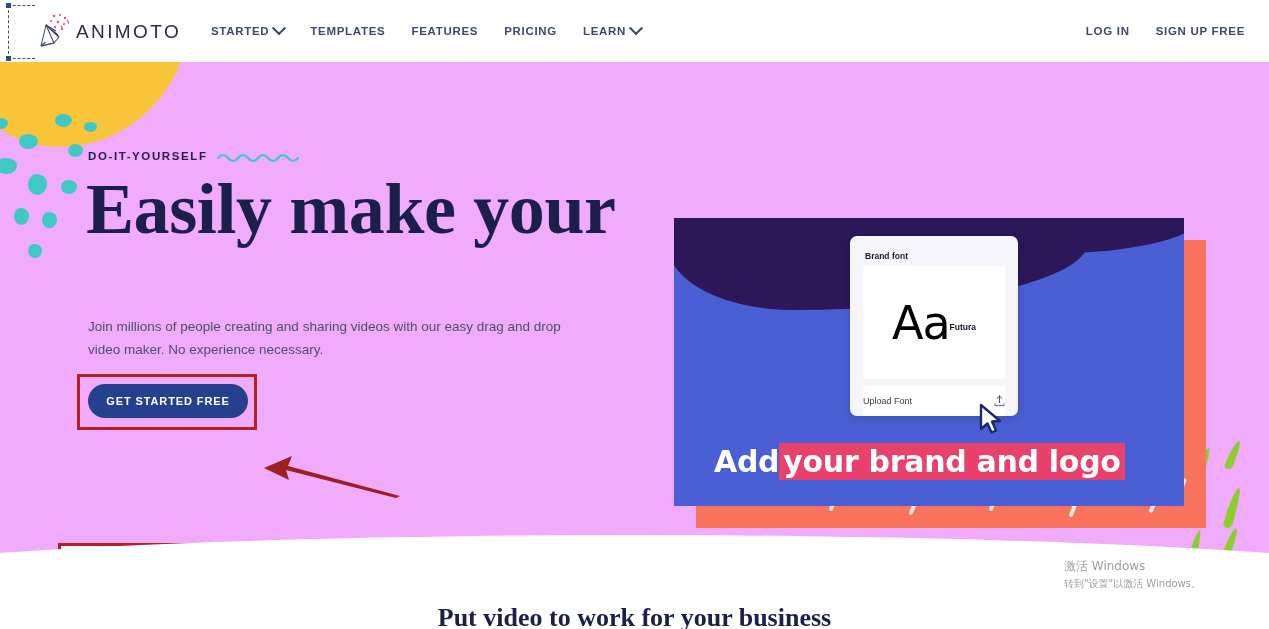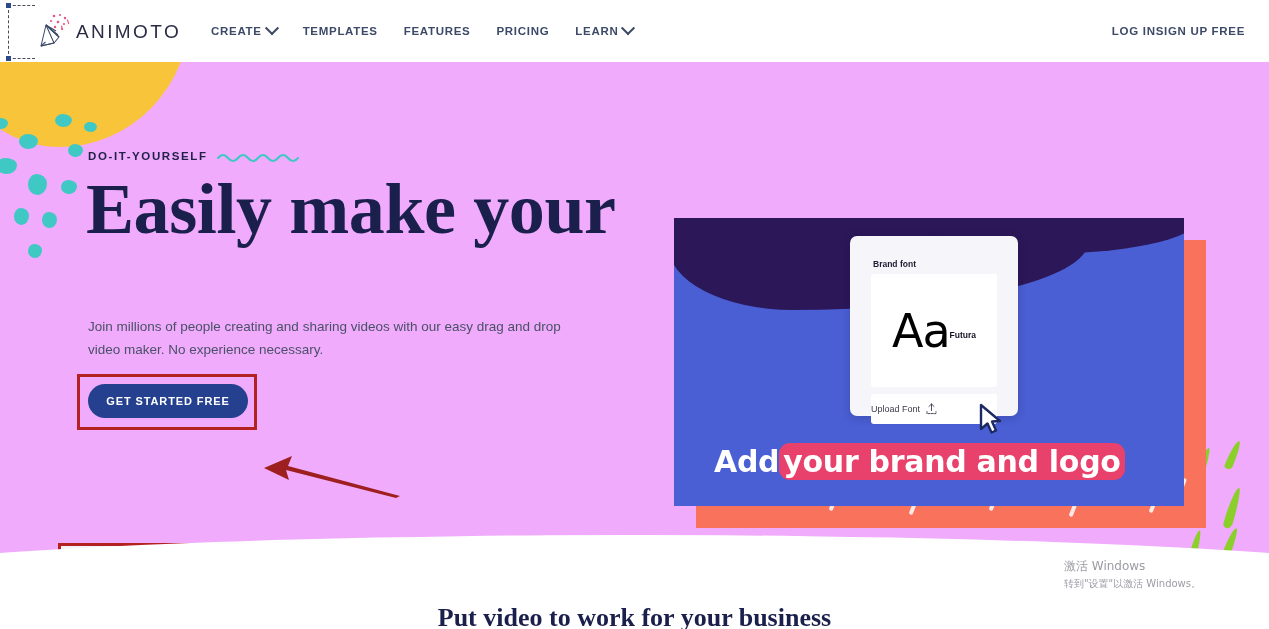--- a/index.html
+++ b/index.html
@@ -69,20 +69,21 @@
     border-right: 2px solid #3c4a68;
     border-bottom: 2px solid #3c4a68;
     transform: rotate(45deg) translate(-2px,-2px);
   }
   .auth-list {
     position: absolute;
     right: 24px; top: 0;
     height: 62px;
     display: flex;
     align-items: center;
+    gap: 26px;
   }
   .auth-item {
     font-size: 11.5px;
     font-weight: bold;
     letter-spacing: 0.7px;
     color: #3c4a68;
     cursor: pointer;
   }
 
   
@@ -221,21 +222,21 @@
     background: #2c1759;
     border-radius: 0 0 70% 50% / 0 0 100% 100%;
   }
   #brand-card {
     position: absolute;
     left: 176px; top: 18px;
     width: 168px; height: 180px;
     background: #f6f6fa;
     border-radius: 7px;
     box-shadow: 0 2px 10px rgba(20,20,60,0.22);
-    padding: 21px;
+    padding: 13px;
     box-sizing: border-box;
     z-index: 6;
   }
   #brand-card-title {
     font-size: 8.5px;
     font-weight: bold;
     color: #1c1c30;
     margin: 2px 0 5px 2px;
   }
   #font-preview {
@@ -261,21 +262,21 @@
     color: #111122;
     margin-top: 8px;
   }
   #upload-row {
     margin-top: 7px;
     height: 30px;
     background: #ffffff;
     border-radius: 3px;
     display: flex;
     align-items: center;
-    justify-content: flex-start;
+    justify-content: space-between;
     gap: 6px;
     cursor: pointer;
   }
   #upload-label {
     font-size: 9px;
     color: #3a3a4a;
   }
   #cursor-arrow {
     position: absolute;
     left: 303px; top: 185px;
@@ -291,21 +292,20 @@
   .cap-plain, .cap-hl {
     font-family: "DejaVu Sans", sans-serif;
     font-size: 30px;
     font-weight: bold;
     color: #ffffff;
     letter-spacing: -0.3px;
   }
   .cap-hl {
     background: #e8416b;
     padding: 1px 4px;
-    border-radius: 11px;
   }
   #media-coral {
     position: absolute;
     left: 22px; top: 22px;
     width: 510px; height: 288px;
     background: #f9735c;
     overflow: hidden;
     z-index: 1;
   }
 
@@ -531,21 +531,21 @@
             <path d="M14,12 L26,22"></path>
             <path d="M9,33 L13.5,29"></path>
           </g>
         </svg>
       </div>
       <span id="logo-text">ANIMOTO</span>
     </div>
 
     <div class="nav-list">
       <div class="nav-item">
-        <span>CREATE</span>
+        <span>STARTED</span>
         <span class="chev"></span>
       </div>
       <div class="nav-item">
         <span>TEMPLATES</span>
       </div>
       <div class="nav-item">
         <span>FEATURES</span>
       </div>
       <div class="nav-item">
         <span>PRICING</span>

